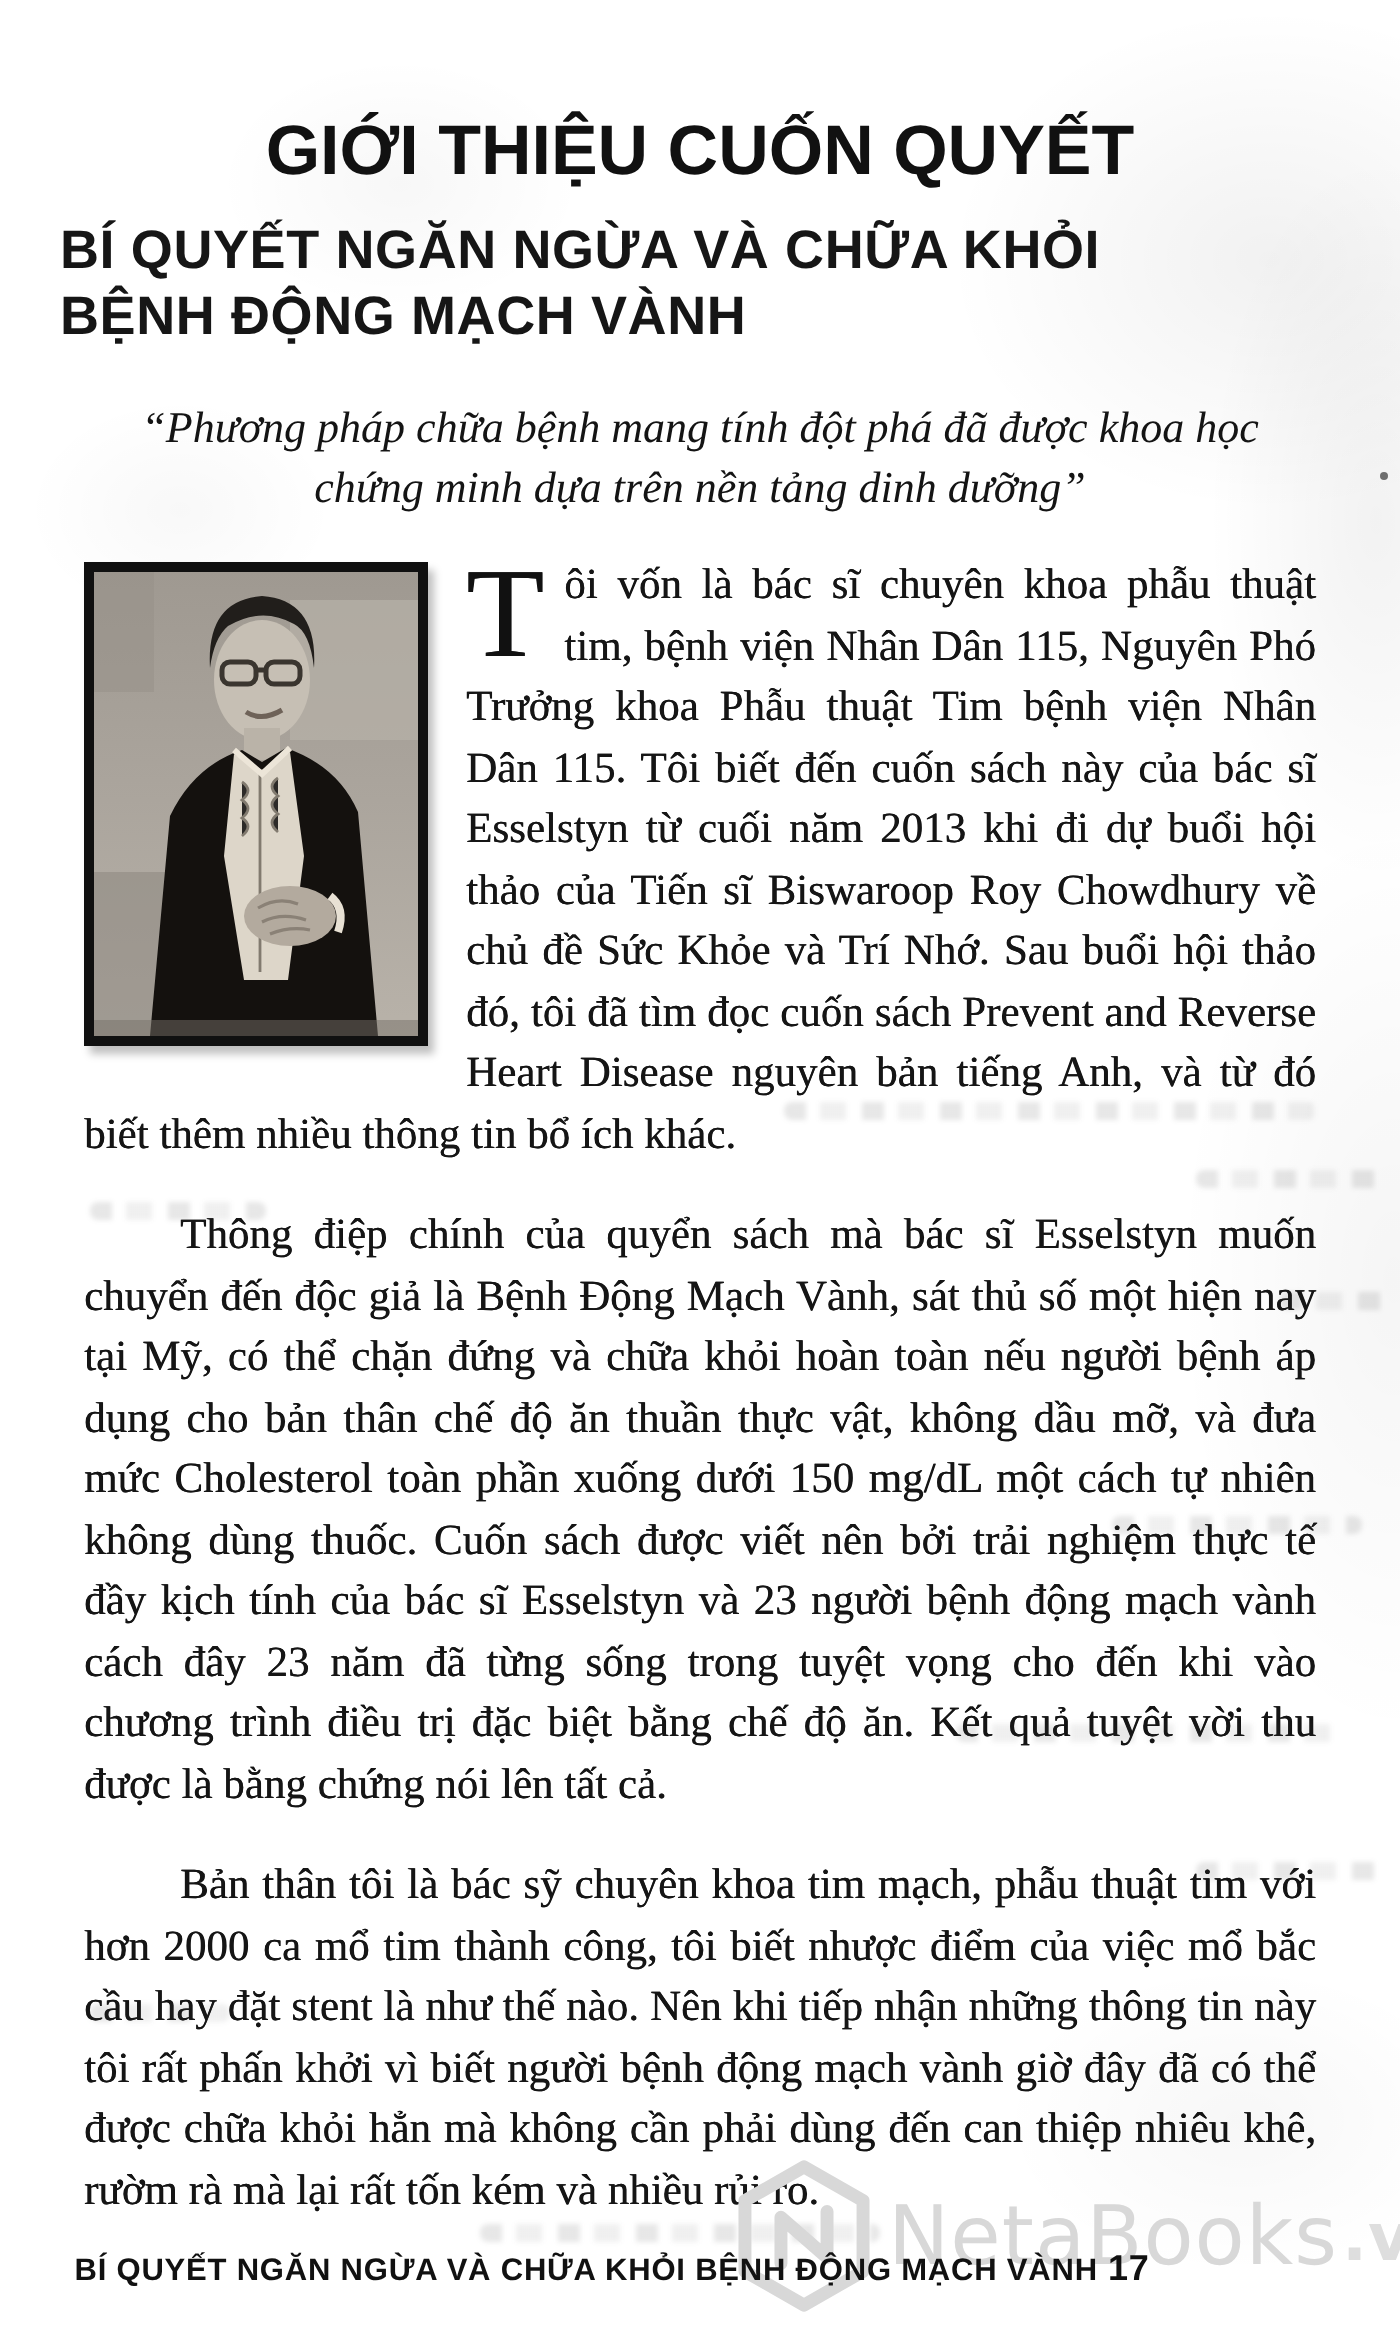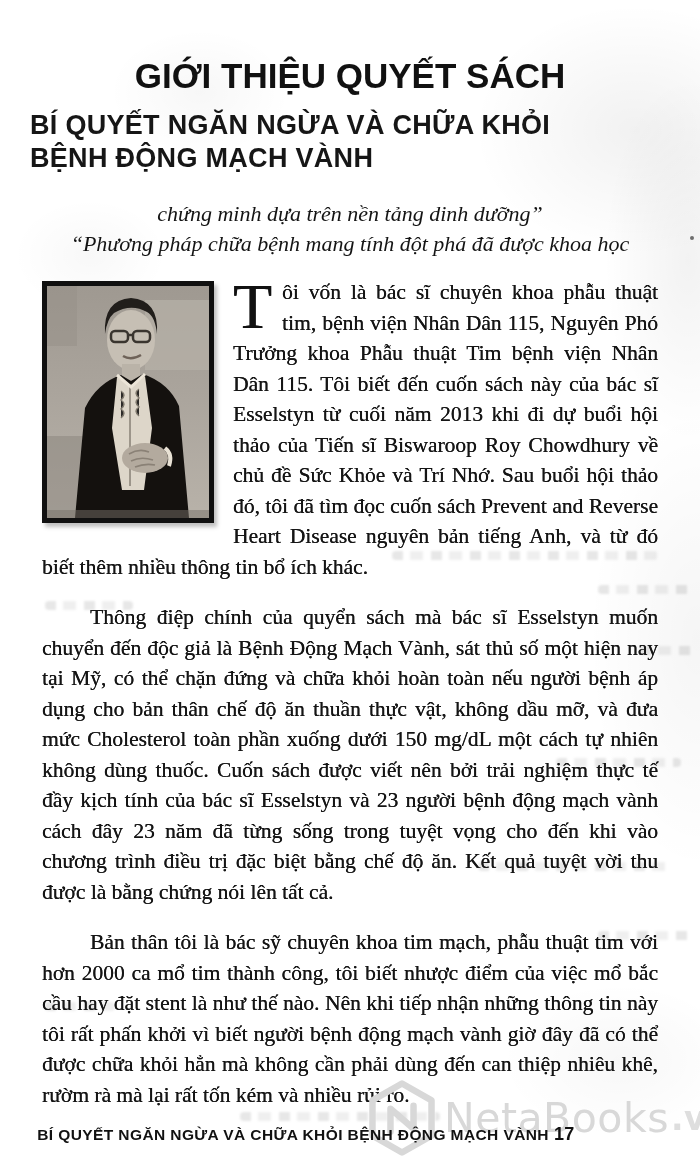--- a/index.html
+++ b/index.html
@@ -144,30 +144,30 @@
     width:4px;height:4px;
     border-radius:50%;
     background:rgba(0,0,0,0.55);
   }
 </style>
 </head>
 <body>
 
 <div class="page">
 
-  <h1 class="chapter-title">GIỚI THIỆU QUYẾT SÁCH</h1>
+  <h1 class="chapter-title">GIỚI THIỆU CUỐN QUYẾT</h1>
 
   <div class="book-title">
     <div>BÍ QUYẾT NGĂN NGỪA VÀ CHỮA KHỎI</div>
     <div>BỆNH ĐỘNG MẠCH VÀNH</div>
   </div>
 
   <div class="epigraph">
+    <div>“Phương pháp chữa bệnh mang tính đột phá đã được khoa học</div>
     <div>chứng minh dựa trên nền tảng dinh dưỡng”</div>
-    <div>“Phương pháp chữa bệnh mang tính đột phá đã được khoa học</div>
   </div>
 
   <div class="content">
 
     <div class="photo-frame">
       <svg width="162" height="232" viewBox="0 0 162 232">
         <defs>
           <linearGradient id="pbg" x1="0" y1="0" x2="0" y2="1">
             <stop offset="0" stop-color="#9f9991"></stop>
             <stop offset="0.45" stop-color="#aaa49c"></stop>

